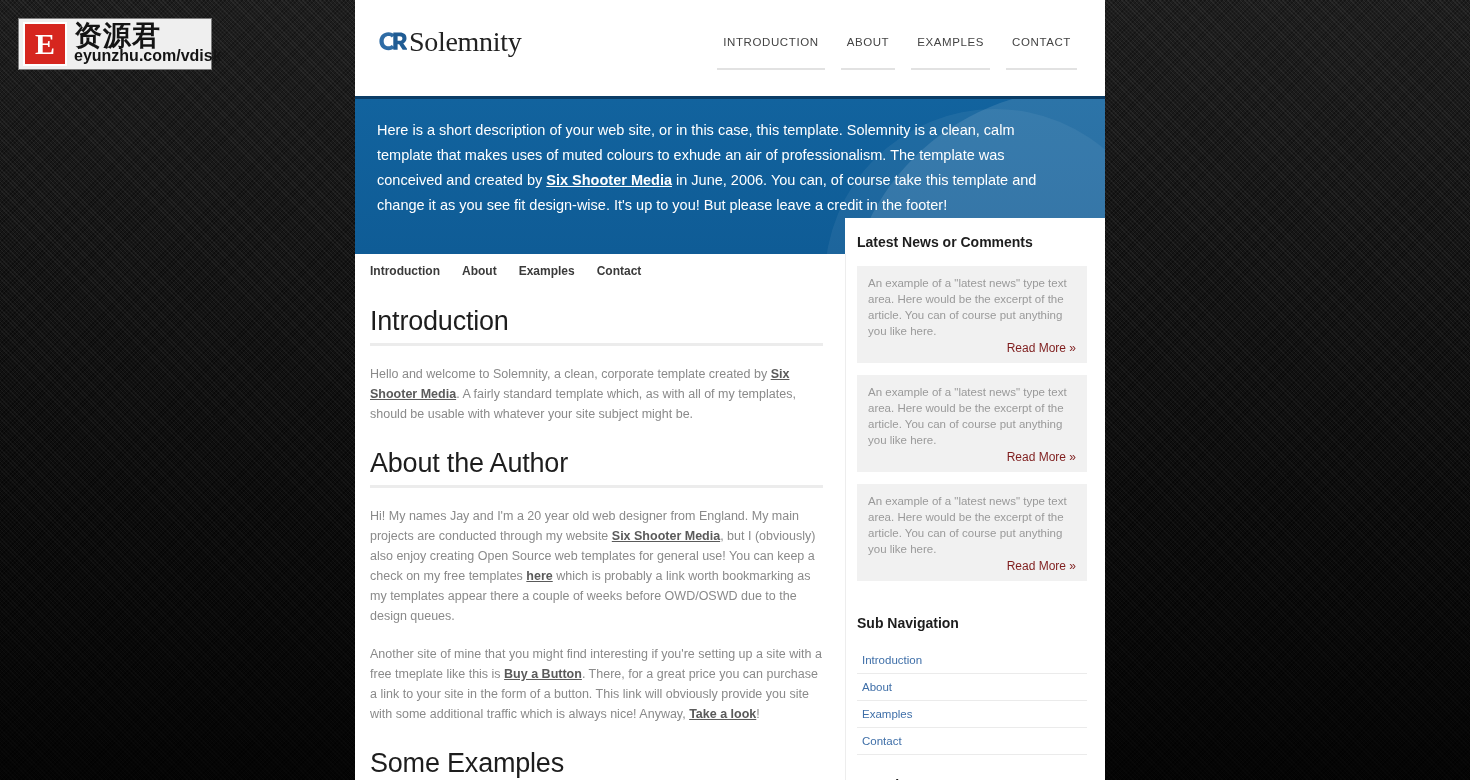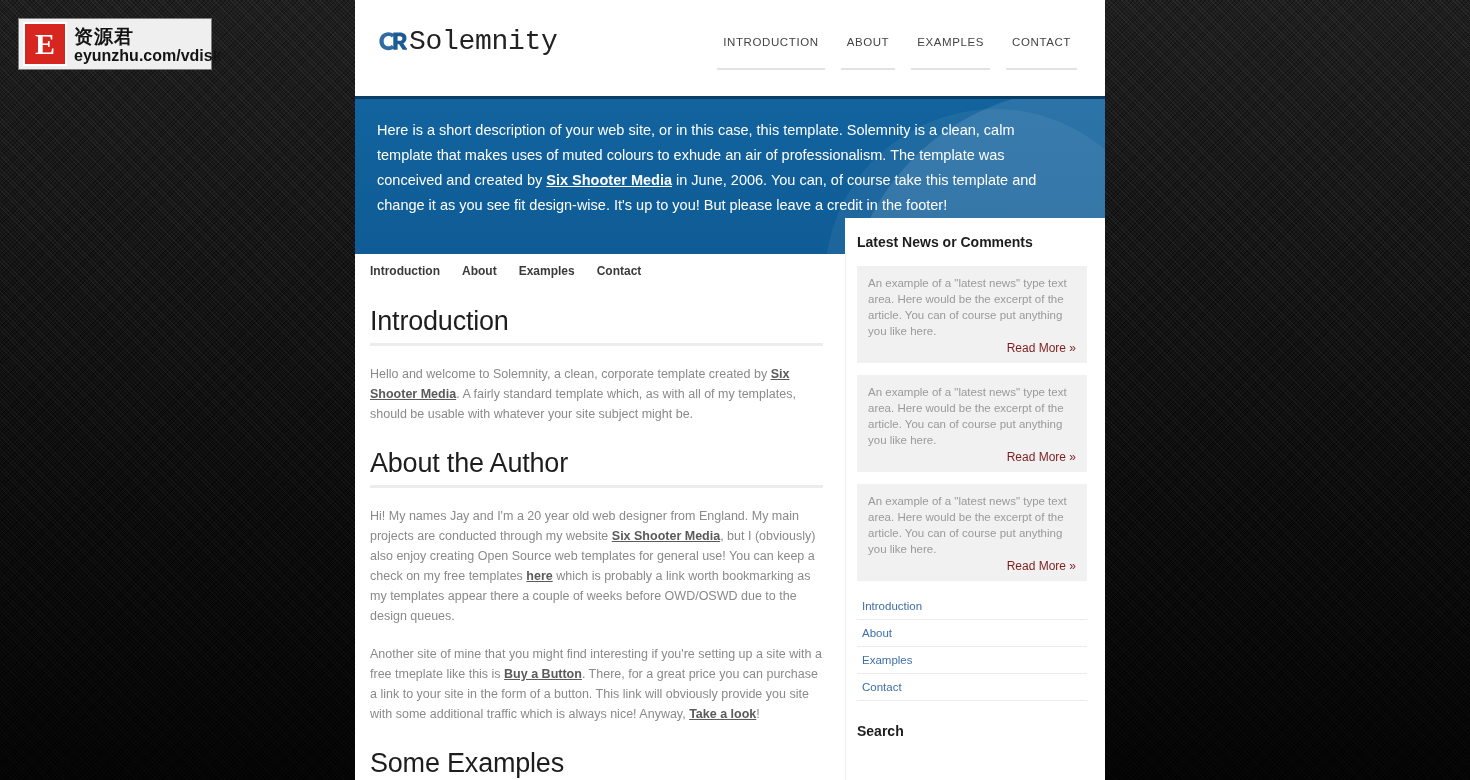--- a/index.html
+++ b/index.html
@@ -56,21 +56,21 @@
     flex: 0 0 auto;
   }
   #wm-text {
     margin-left: 7px;
     display: flex;
     flex-direction: column;
     justify-content: center;
   }
   #wm-cn {
     font-family: "DejaVu Sans", sans-serif;
-    font-size: 19px;
+    font-size: 28px;
     font-weight: bold;
     color: #141414;
     letter-spacing: 1px;
     line-height: 22px;
   }
   #wm-url {
     font-family: "Liberation Sans", sans-serif;
     font-size: 16px;
     font-weight: bold;
     color: #141414;
@@ -98,21 +98,21 @@
   }
   #logo {
     position: absolute;
     left: 22px;
     top: 28px;
     display: flex;
     align-items: center;
   }
   #logo-mark { width: 30px; height: 26px; flex: 0 0 auto; }
   #logo-text {
-    font-family: Liberation Mono, monospace;
+    font-family: Liberation Serif, serif;
     font-size: 28px;
     color: #222222;
     line-height: 28px;
     margin-left: 2px;
     letter-spacing: -0.3px;
   }
   #topnav {
     position: absolute;
     right: 20px;
     top: 36px;
@@ -358,20 +358,21 @@
       </div>
       <div class="news-item">
         <p>An example of a "latest news" type text area. Here would be the excerpt of the article. You can of course put anything you like here.</p>
         <a class="news-more" href="#">Read More »</a>
       </div>
       <div class="news-item">
         <p>An example of a "latest news" type text area. Here would be the excerpt of the article. You can of course put anything you like here.</p>
         <a class="news-more" href="#">Read More »</a>
       </div>
 
+      <h3 class="side-title spaced">Sub Navigation</h3>
       <ul class="subnav-list">
         <li>
             <a href="#">Introduction</a>
           </li>
         <li>
             <a href="#">About</a>
           </li>
         <li>
             <a href="#">Examples</a>
           </li>

